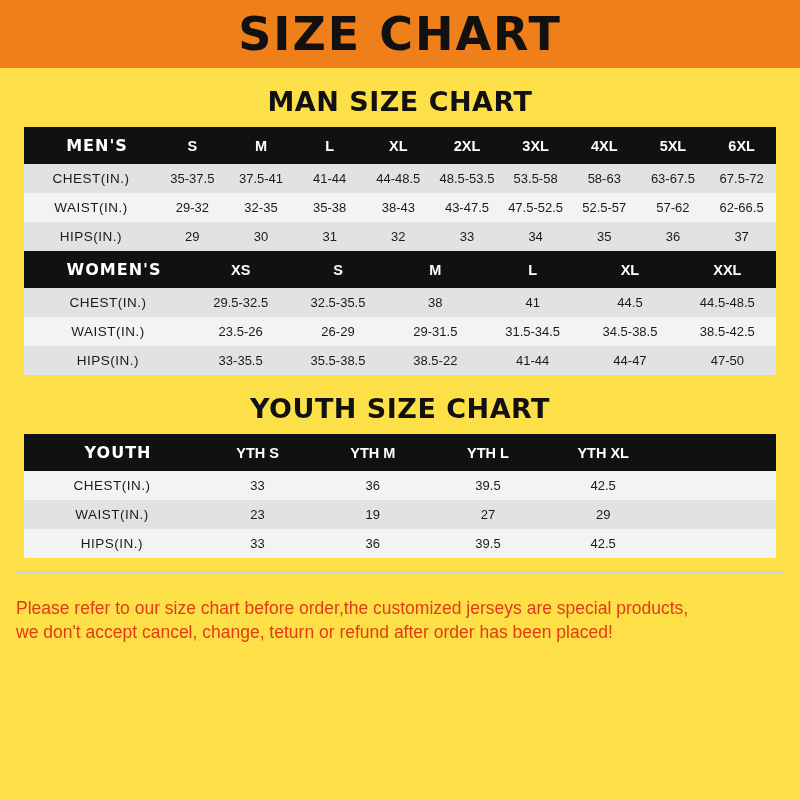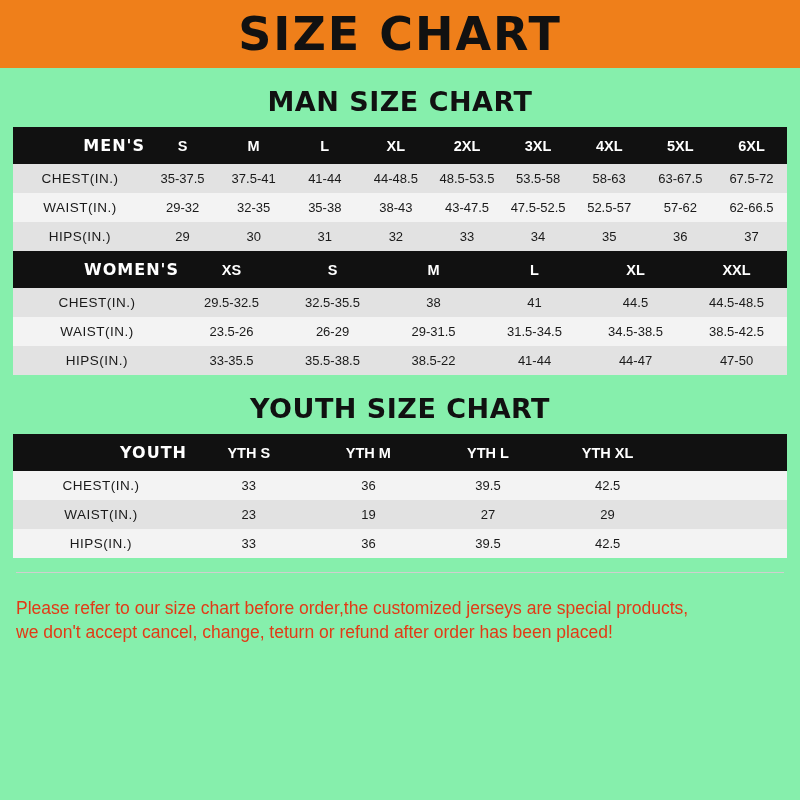--- a/index.html
+++ b/index.html
@@ -10,21 +10,21 @@
     width: 800px;
     height: 800px;
     background: #ffffff;
     font-family: "Liberation Sans", sans-serif;
     overflow: hidden;
   }
   .page {
     position: relative;
     width: 800px;
     height: 800px;
-    background: #86efac;
+    background: #fde047;
     box-sizing: border-box;
   }
   
   .header-band {
     position: relative;
     height: 68px;
     background: #ef7f1a;
     display: flex;
     align-items: center;
     justify-content: center;
@@ -33,21 +33,21 @@
     font-family: "DejaVu Sans", sans-serif;
     font-weight: bold;
     font-size: 46px;
     letter-spacing: 2px;
     color: #111;
     text-align: center;
     line-height: 1;
     margin: 0;
   }
   .content {
-    padding: 0 13px;
+    padding: 0 24px;
     box-sizing: border-box;
   }
   .section-title {
     font-family: "DejaVu Sans", sans-serif;
     font-weight: bold;
     font-size: 27px;
     text-align: center;
     color: #111;
     letter-spacing: 0.5px;
     margin: 18px 0 10px 0;
@@ -69,21 +69,21 @@
     background: #111;
     color: #fff;
     font-weight: bold;
     font-size: 14.5px;
     padding: 9px 2px;
   }
   table.size-table thead th.rowlabel {
     font-family: "DejaVu Sans", sans-serif;
     letter-spacing: 1px;
     font-size: 16px;
-    text-align: right;
+    text-align: center;
     padding-left: 14px;
   }
   table.size-table tbody td.rowlabel {
     font-weight: normal;
     letter-spacing: 0.5px;
     font-size: 13.5px;
   }
   table.size-table tbody tr.odd td {
     background: #e2e2e2;
   }

